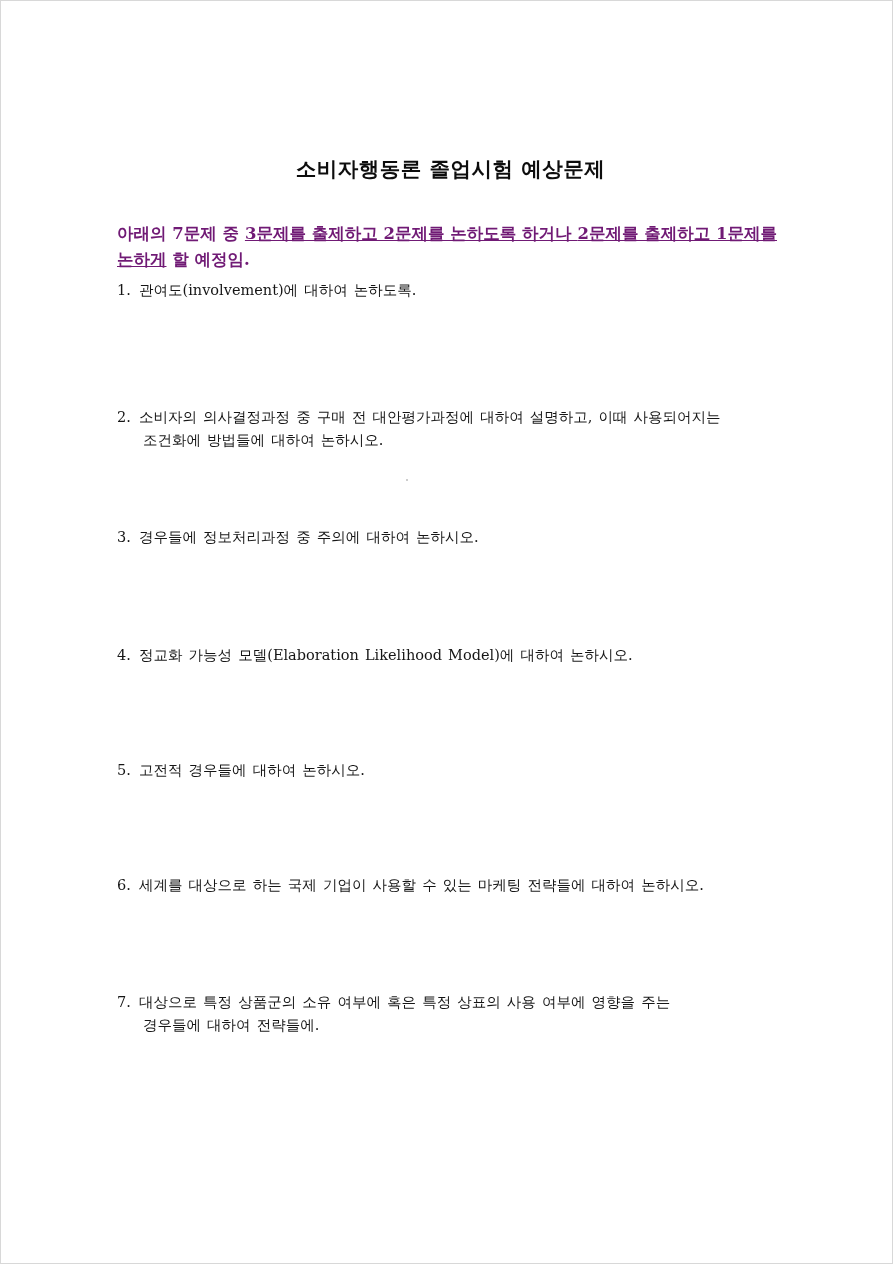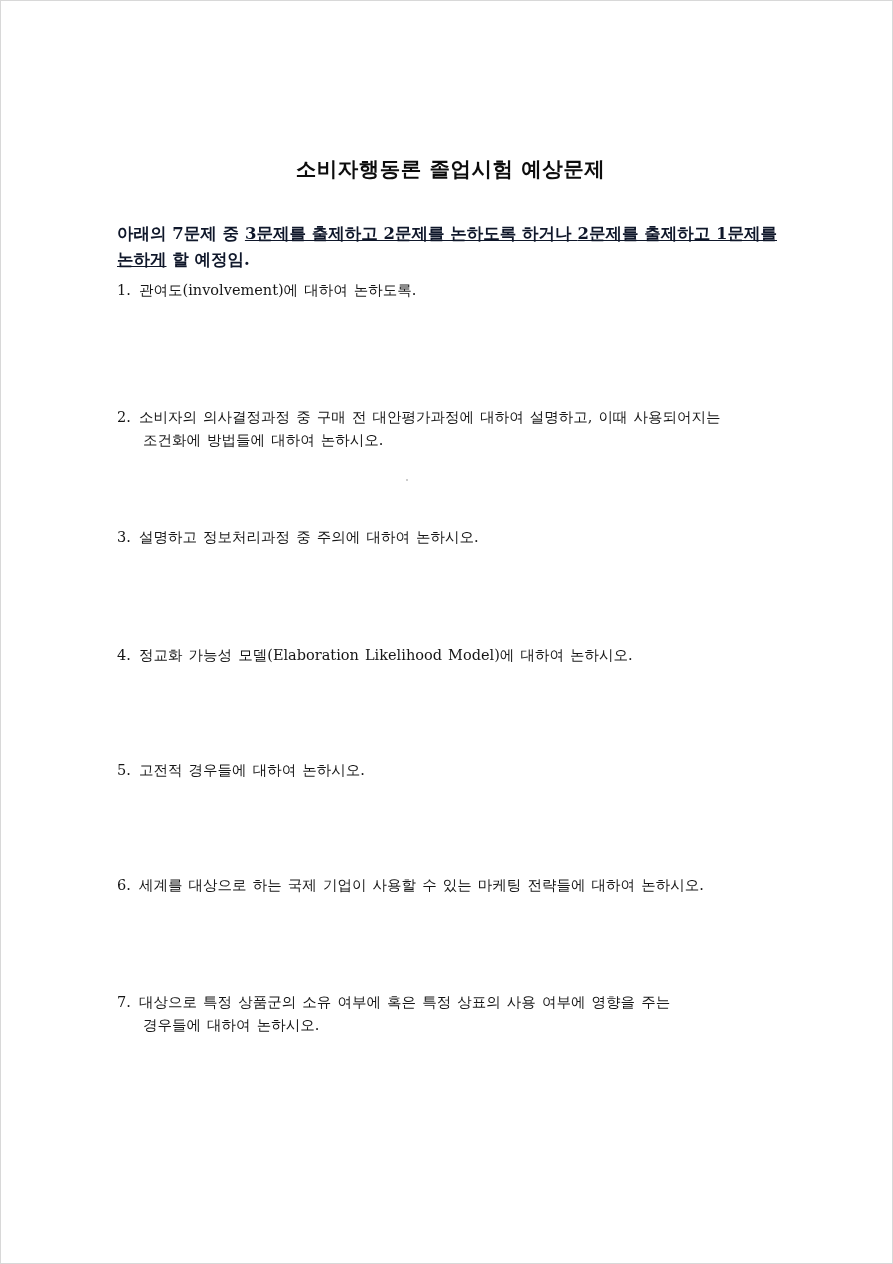--- a/index.html
+++ b/index.html
@@ -34,21 +34,21 @@
     color: #0d0d0d;
   }
   .intro {
     position: absolute;
     top: 203px;
     left: 116px;
     width: 660px;
     font-size: 16.5px;
     font-weight: bold;
     line-height: 1.62;
-    color: #0f172a;
+    color: #701a75;
     text-align: justify;
     text-justify: inter-word;
   }
   .intro .u {
     text-decoration: underline;
   }
   .q-list {
     position: absolute;
     top: 278px;
     left: 116px;
@@ -107,21 +107,21 @@
 
     <div class="q-item">
       <span class="q-num">2.</span>
       <span class="q-text"><span>소비자의 의사결정과정 중 구매 전 대안평가과정에 대하여 설명하고, 이때 사용되어지는</span><span class="line2">조건화에 방법들에 대하여 논하시오.</span></span>
     </div>
 
     <div class="spacer-b"></div>
 
     <div class="q-item">
       <span class="q-num">3.</span>
-      <span class="q-text">설명하고 정보처리과정 중 주의에 대하여 논하시오.</span>
+      <span class="q-text">경우들에 정보처리과정 중 주의에 대하여 논하시오.</span>
     </div>
 
     <div class="spacer-c"></div>
 
     <div class="q-item">
       <span class="q-num">4.</span>
       <span class="q-text">정교화 가능성 모델(Elaboration Likelihood Model)에 대하여 논하시오.</span>
     </div>
 
     <div class="spacer-d"></div>
@@ -135,20 +135,20 @@
 
     <div class="q-item">
       <span class="q-num">6.</span>
       <span class="q-text">세계를 대상으로 하는 국제 기업이 사용할 수 있는 마케팅 전략들에 대하여 논하시오.</span>
     </div>
 
     <div class="spacer-f"></div>
 
     <div class="q-item">
       <span class="q-num">7.</span>
-      <span class="q-text"><span>대상으로 특정 상품군의 소유 여부에 혹은 특정 상표의 사용 여부에 영향을 주는</span><span class="line2">경우들에 대하여 논하시오.</span></span>
+      <span class="q-text"><span>대상으로 특정 상품군의 소유 여부에 혹은 특정 상표의 사용 여부에 영향을 주는</span><span class="line2">경우들에 대하여 전략들에.</span></span>
     </div>
 
   </div>
 
   <span class="speck" style="top:478px; left:405px;"></span>
 
 </div>
 
 </body></html>

